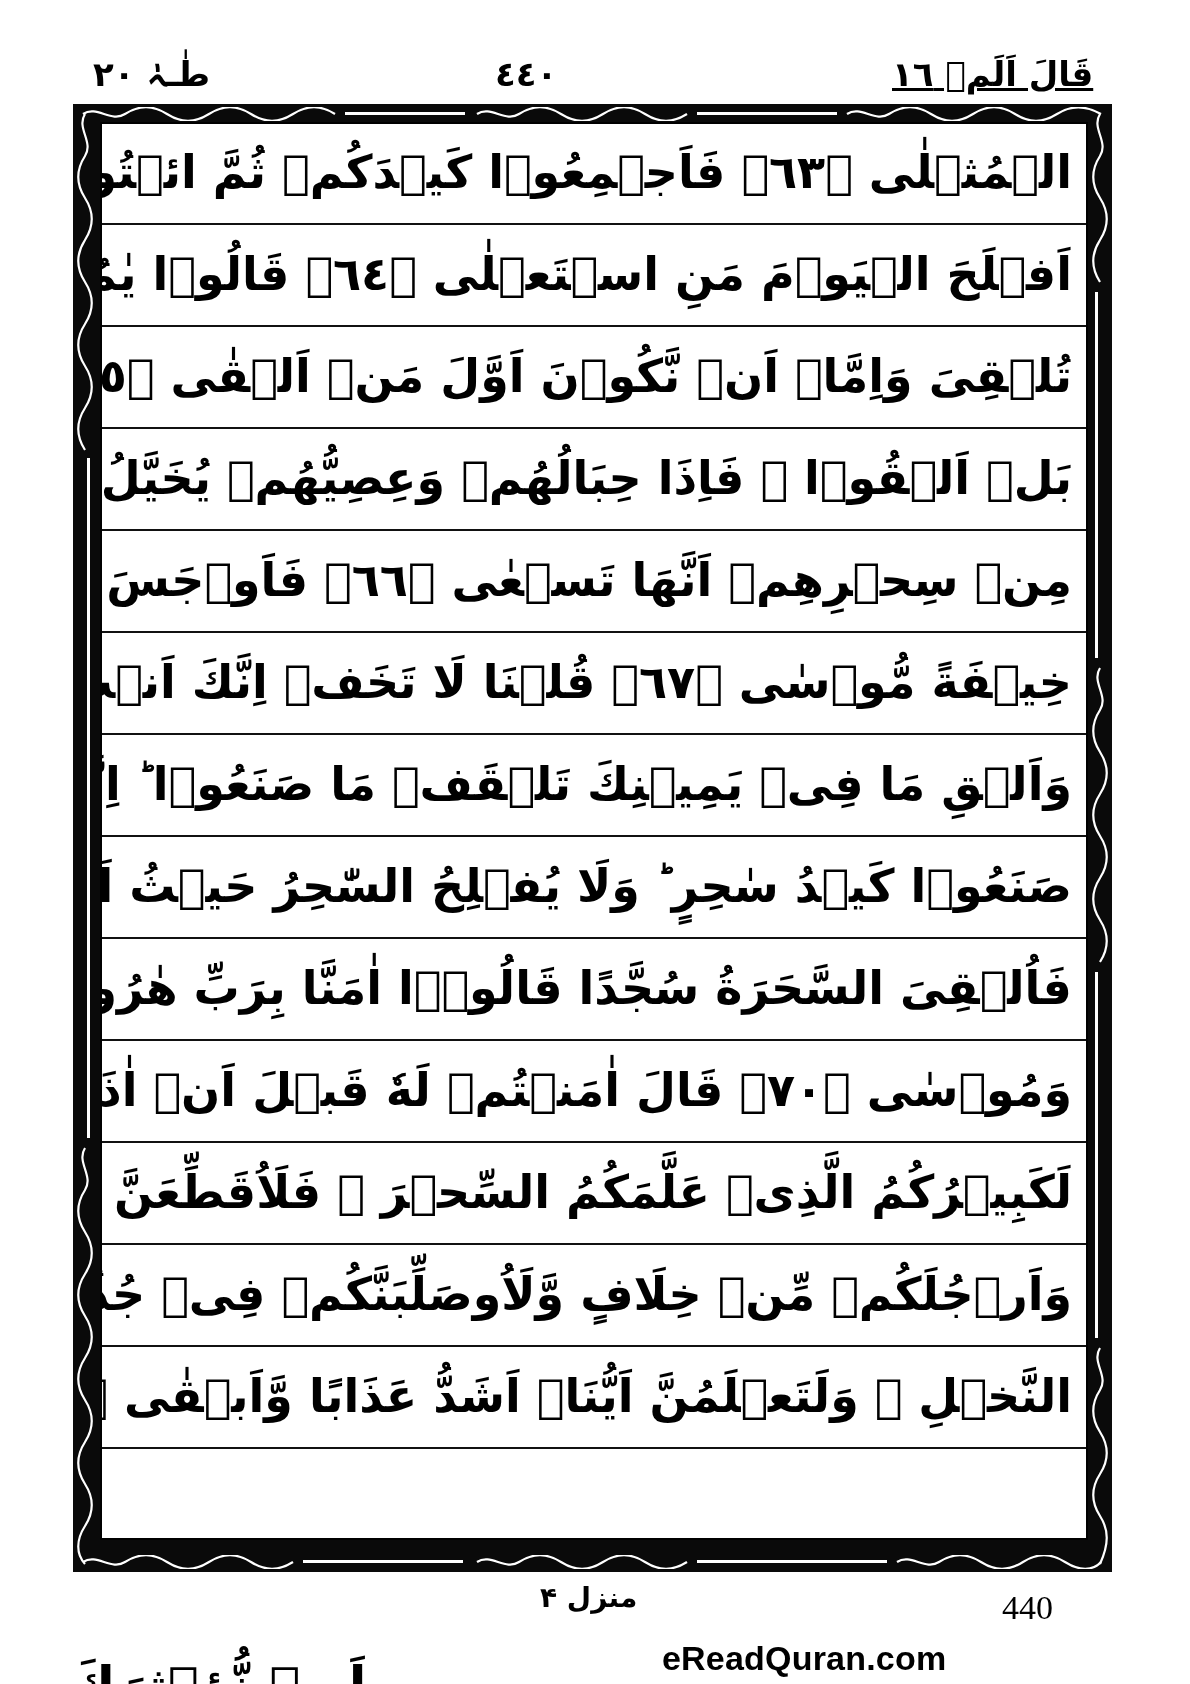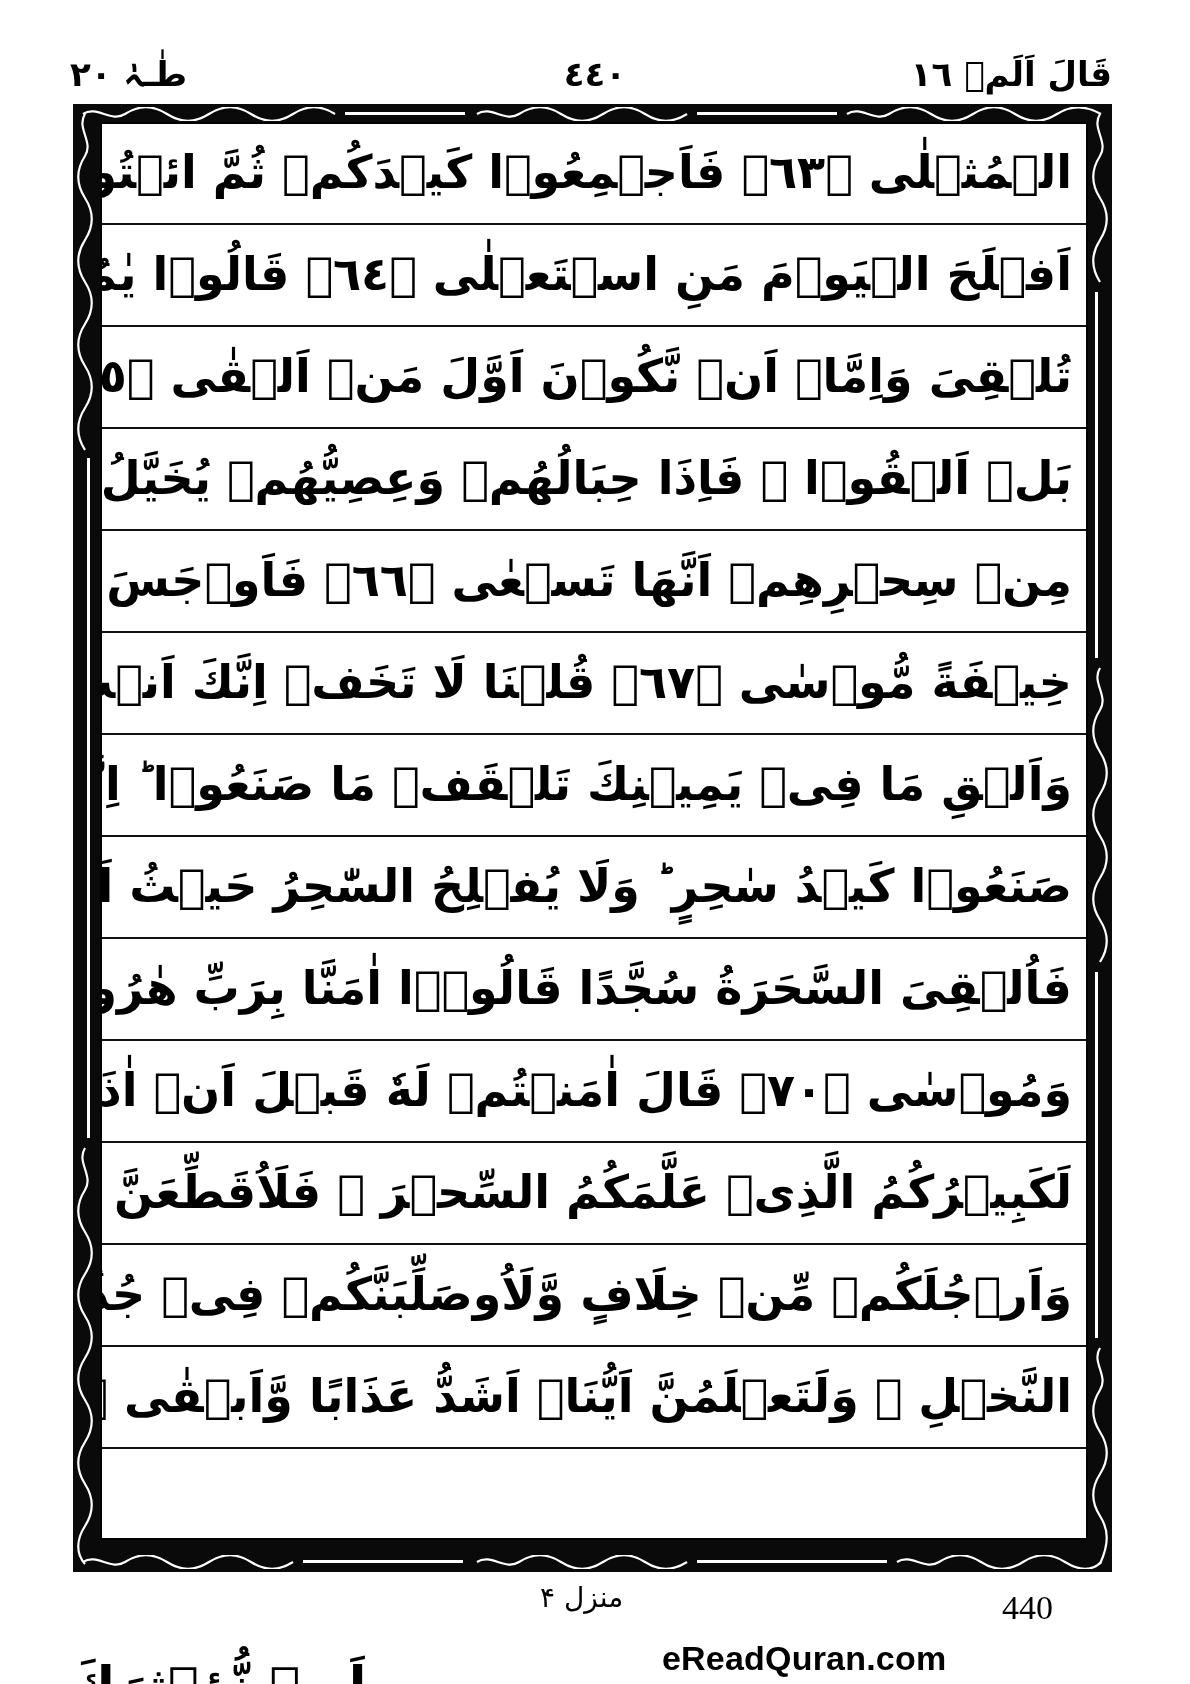--- a/index.html
+++ b/index.html
@@ -3,23 +3,23 @@
 <meta charset="utf-8">
 <style>
   html, body { margin: 0; padding: 0; }
   body {
     width: 1190px; height: 1684px; background: #ffffff; position: relative; overflow: hidden;
     font-family: "DejaVu Sans", sans-serif; color: #000;
   }
   .abs { position: absolute; }
   
   .hdr { top: 44px; height: 60px; font-size: 34px; font-weight: bold; line-height: 60px; direction: rtl; }
-  .hdr-left { left: 70px; width: 140px; text-align: left; }
-  .hdr-center { left: 495px; width: 200px; text-align: center; }
-  .hdr-right { right: 78px; width: 220px; text-align: right; }
+  .hdr-left { left: 70px; width: 140px; text-align: right; }
+  .hdr-center { left: 495px; width: 200px; text-align: left; }
+  .hdr-right { right: 78px; width: 220px; text-align: left; text-decoration: underline; }
 
   
   .frame {
     left: 73px; top: 104px; width: 1039px; height: 1468px; background: #0a0a0a;
   }
   .frame-ornament-top, .frame-ornament-bottom {
     position: absolute; left: 4px; right: 4px; height: 14px;
   }
   .frame-ornament-top { top: 3px; }
   .frame-ornament-bottom { bottom: 3px; }
@@ -35,21 +35,21 @@
   .line-row {
     position: absolute; left: 0; right: 0; height: 101px; border-bottom: 2px solid #111;
     box-sizing: border-box; direction: rtl; text-align: justify; text-align-last: justify;
     font-family: "DejaVu Sans", sans-serif; font-weight: bold; font-size: 46px; line-height: 96px;
     padding: 0 14px; white-space: nowrap; overflow: hidden;
   }
   .line-row:last-child { border-bottom: none; }
 
   
   .ftr-left { left: 68px; top: 1656px; font-size: 52px; font-weight: bold; direction: rtl; line-height: 60px; }
-  .ftr-manzil { left: 540px; top: 1576px; font-size: 28px; font-weight: normal; direction: rtl; line-height: 44px; }
+  .ftr-manzil { left: 540px; top: 1576px; font-size: 28px; font-weight: bold; direction: rtl; line-height: 44px; }
   .ftr-site { left: 662px; top: 1592px; font-family: "Liberation Sans", sans-serif; font-weight: bold; font-size: 34px; line-height: 40px; letter-spacing: 0.2px; margin-top: 46px; }
   .ftr-page { left: 1002px; top: 1588px; font-family: "Liberation Serif", serif; font-size: 34px; line-height: 40px; }
 </style>
 </head>
 <body>
 
 <div class="abs hdr hdr-left">طٰـہٰ ٢٠</div>
 <div class="abs hdr hdr-center">٤٤٠</div>
 <div class="abs hdr hdr-right">قَالَ اَلَمۡ ١٦</div>
 

